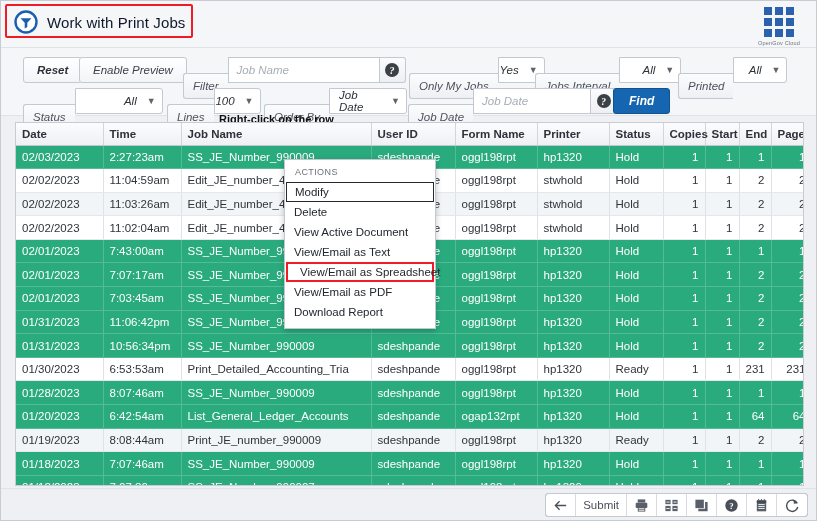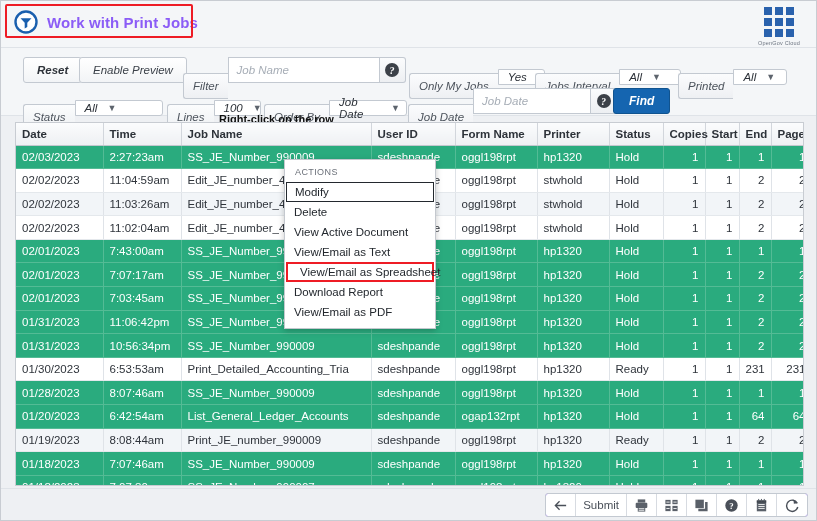--- a/index.html
+++ b/index.html
@@ -25,21 +25,21 @@
   .title-wrap {
     position: absolute; left: 6px; top: 5px;
     display: flex; align-items: center; gap: 8px;
     padding: 3px 10px 3px 6px;
   }
   .title-icon {
     width: 26px; height: 26px; flex: 0 0 26px;
     display: block;
   }
   .title-text {
-    font-size: 15px; font-weight: bold; color: #8b5cf6;
+    font-size: 15px; font-weight: normal; color: #0f172a;
     letter-spacing: .1px; white-space: nowrap;
   }
   
   .anno-title {
     position: absolute; left: 4px; top: 3px;
     width: 188px; height: 34px;
     border: 2.5px solid #ee1c25;
     border-radius: 2px;
     pointer-events: none;
   }
@@ -94,25 +94,25 @@
   .fld {
     display: inline-flex; align-items: center;
     height: 26px; background: #fff;
     border: 1px solid #c3c9d1;
     border-radius: 0 3px 3px 0;
     padding: 0 8px;
     font-size: 11.5px; color: #2d3239;
   }
   .fld.ph { color: #a6adb6; }
   .sel {
-    display: inline-flex; align-items: center; justify-content: flex-start;
-    height: 16px; background: #fff;
+    display: inline-flex; align-items: center; justify-content: flex-end;
+    height: 26px; background: #fff;
     border: 1px solid #c3c9d1; border-radius: 0 3px 3px 0;
     padding: 0 6px 0 9px;
-    font-size: 11.5px; color: #2d3239; margin-top: 12px;
+    font-size: 11.5px; color: #2d3239;
   }
   .sel .caret { margin-left: 10px; color: #5d646d; font-size: 9px; line-height: 1; }
   .helpbtn {
     display: inline-flex; align-items: center; justify-content: center;
     width: 26px; height: 26px;
     border: 1px solid #c3c9d1; border-left: none; border-radius: 0 3px 3px 0;
     background: linear-gradient(#fbfcfd, #edeff2);
   }
   .qmark {
     width: 14px; height: 14px; border-radius: 50%;
@@ -557,22 +557,22 @@
   </div>
 
   <div class="ctxmenu">
     <div class="ctx-head">ACTIONS</div>
     <div id="ctx-items">
         <div class="ctx-item focused">Modify</div>
         <div class="ctx-item">Delete</div>
         <div class="ctx-item">View Active Document</div>
         <div class="ctx-item">View/Email as Text</div>
         <div class="ctx-item marked">View/Email as Spreadsheet</div>
+        <div class="ctx-item">View/Email as PDF</div>
         <div class="ctx-item">Download Report</div>
-        <div class="ctx-item">View/Email as PDF</div>
       </div>
   </div>
 
   <div class="bottombar">
     <div class="bb-group">
       <span class="bb-btn">
         <svg class="ico" viewBox="0 0 16 16">
           <path d="M14 8 H3 M7 3.5 L2.5 8 L7 12.5" fill="none" stroke="#4a5059" stroke-width="1.4"></path>
         </svg>
       </span>

